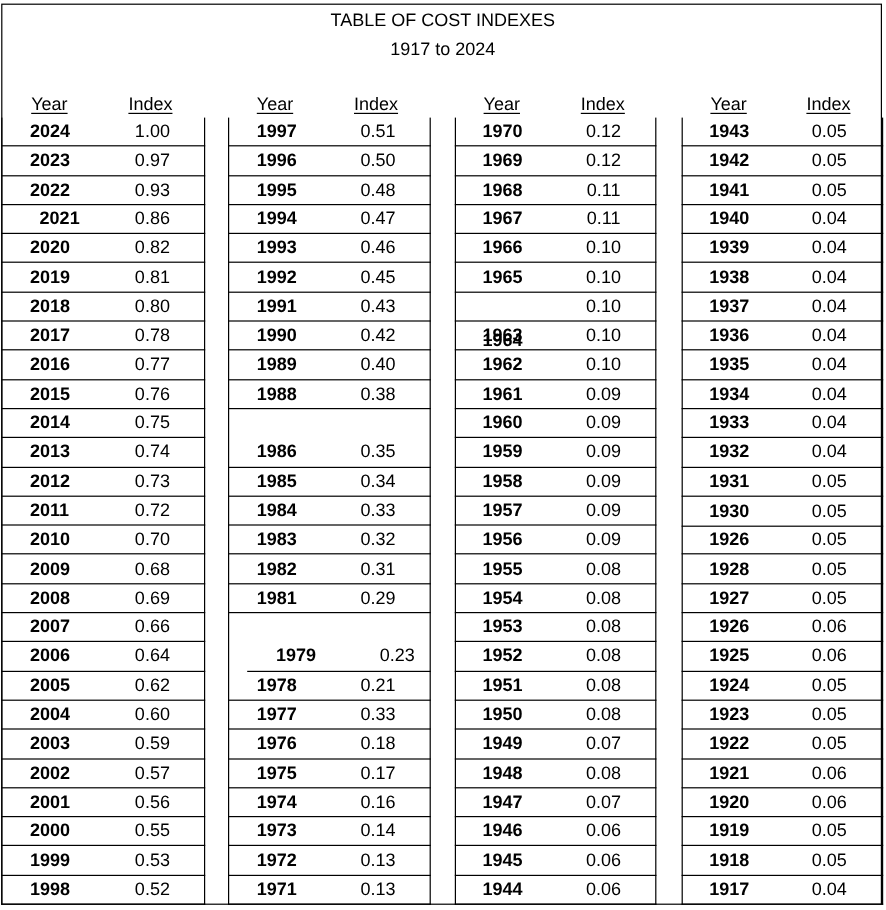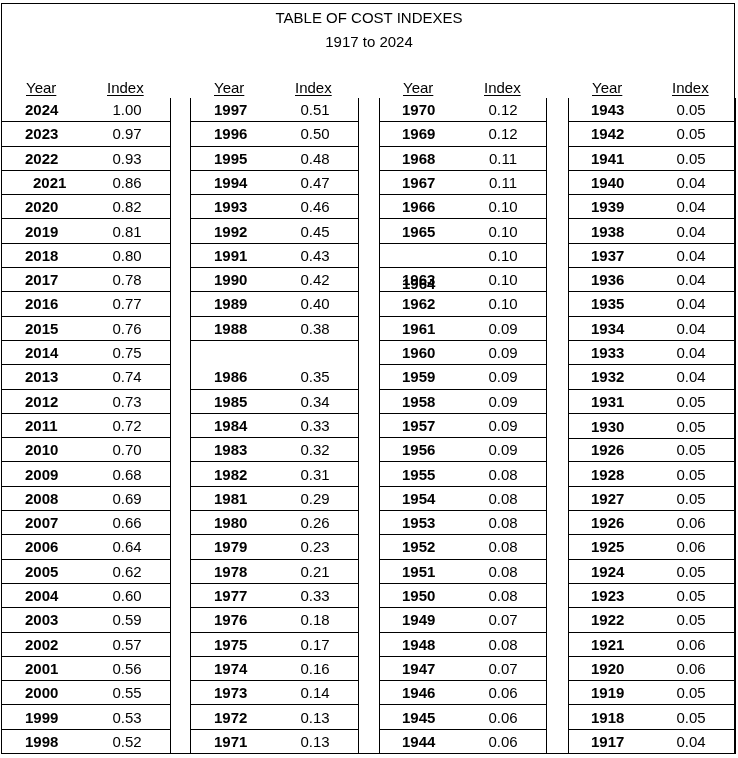--- a/index.html
+++ b/index.html
@@ -205,25 +205,21 @@
         <span class="ix" style="left: 95px;">0.32</span>
       </div>
       <div class="row" style="top: 364.5px;">
         <span class="yr" style="left: 24px;">1982</span>
         <span class="ix" style="left: 95px;">0.31</span>
       </div>
       <div class="row" style="top: 388.8px;">
         <span class="yr" style="left: 24px;">1981</span>
         <span class="ix" style="left: 95px;">0.29</span>
       </div>
-      <div class="row" style="top: 413.1px;">
-        <span class="yr" style="left: 24px;">1980</span>
-        <span class="ix" style="left: 95px;">0.26</span>
-      </div>
-      <div class="row" style="top: 437.4px;">
+      <div class="row" style="top: 437.4px; margin-left: 16px;">
         <span class="yr" style="left: 24px;">1979</span>
         <span class="ix" style="left: 95px;">0.23</span>
       </div>
       <div class="row" style="top: 461.7px;">
         <span class="yr" style="left: 24px; text-align: center;">1978</span>
         <span class="ix" style="left: 95px;">0.21</span>
       </div>
       <div class="row" style="top: 486px;">
         <span class="yr" style="left: 24px;">1977</span>
         <span class="ix" style="left: 95px;">0.33</span>

